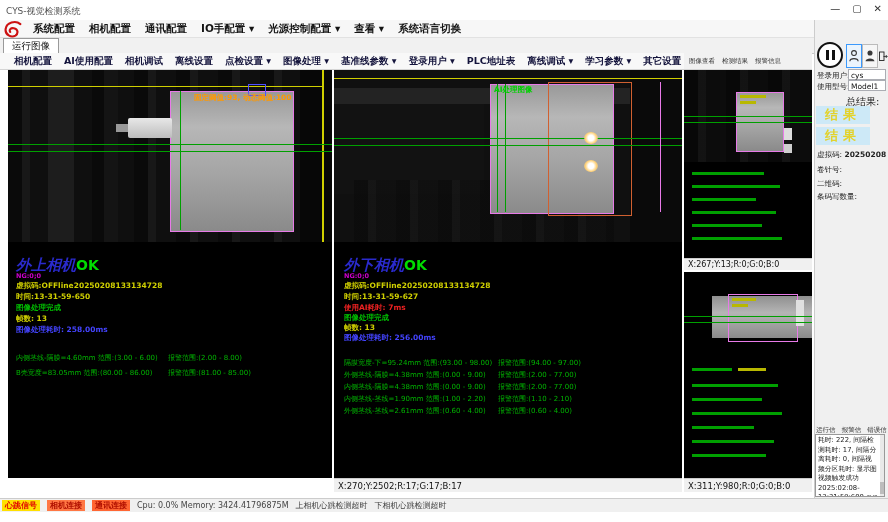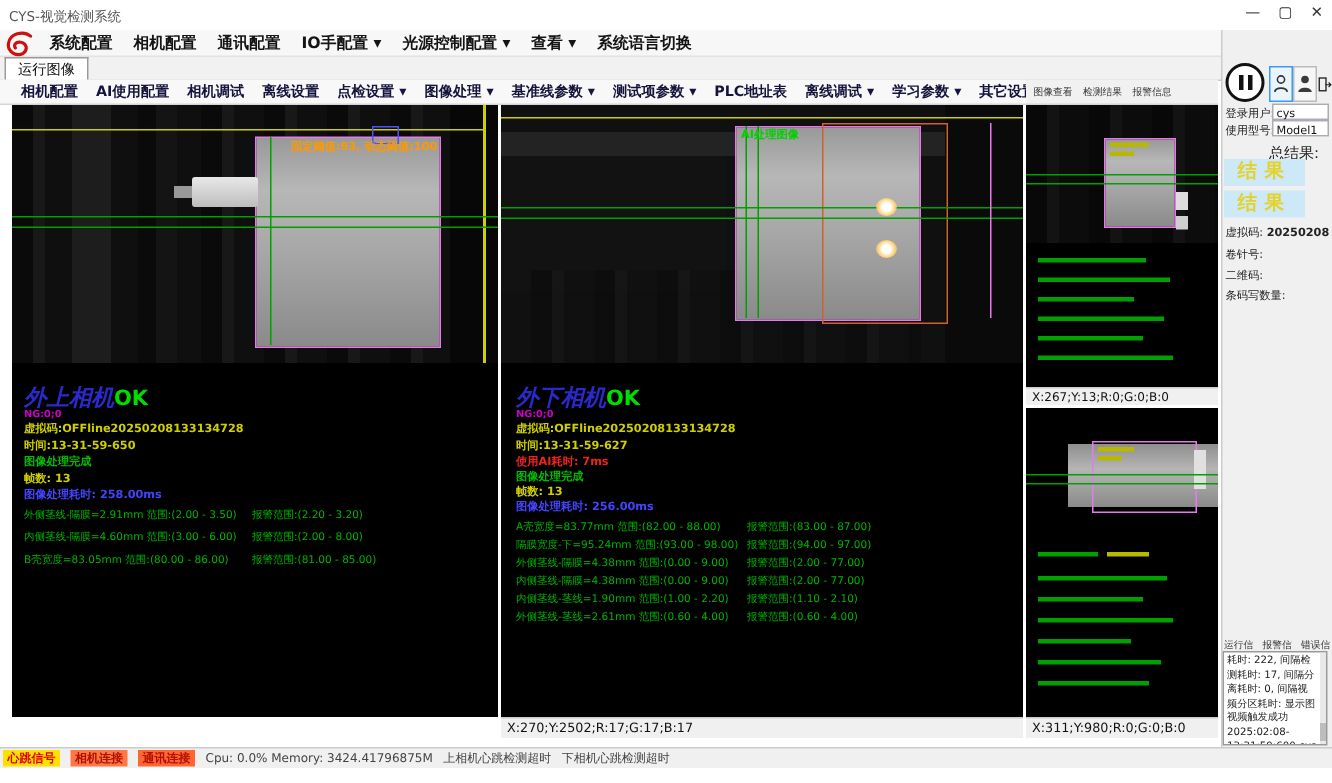--- a/index.html
+++ b/index.html
@@ -106,21 +106,21 @@
   <div class="abs tab">运行图像</div>
 
   <div class="abs toolbar">
     <span class="tool-item">相机配置</span>
     <span class="tool-item">AI使用配置</span>
     <span class="tool-item">相机调试</span>
     <span class="tool-item">离线设置</span>
     <span class="tool-item">点检设置 ▾</span>
     <span class="tool-item">图像处理 ▾</span>
     <span class="tool-item">基准线参数 ▾</span>
-    <span class="tool-item">测试项参数 ▾</span>
+    <span class="tool-item">登录用户 ▾</span>
     <span class="tool-item">PLC地址表</span>
     <span class="tool-item">离线调试 ▾</span>
     <span class="tool-item">学习参数 ▾</span>
     <span class="tool-item">其它设置 ▾</span>
   </div>
 
   <div class="abs thumb-header">
     <span>图像查看</span>
     <span>检测结果</span>
     <span>报警信息</span>
@@ -147,24 +147,20 @@
     <div class="abs" style="left:8px;top:185px;">
       <span class="cam-title">外上相机</span><span class="cam-ok">OK</span>
     </div>
     <div class="abs t-mag" style="left:8px;top:202px;">NG:0;0</div>
     <div class="abs t-yel" style="left:8px;top:211px;">虚拟码:OFFline20250208133134728</div>
     <div class="abs t-yel" style="left:8px;top:222px;">时间:13-31-59-650</div>
     <div class="abs t-grn" style="left:8px;top:233px;">图像处理完成</div>
     <div class="abs t-yel" style="left:8px;top:244px;">帧数: 13</div>
     <div class="abs t-blu" style="left:8px;top:255px;">图像处理耗时: 258.00ms</div>
 
-    <div class="abs meas mrow" style="left:8px;top:268px;width:312px;">
-      <span>外侧茎线-隔膜=2.91mm 范围:(2.00 - 3.50)</span>
-      <span class="a" style="left:152px;">报警范围:(2.20 - 3.20)</span>
-    </div>
     <div class="abs meas mrow" style="left:8px;top:283px;width:312px;">
       <span>内侧茎线-隔膜=4.60mm 范围:(3.00 - 6.00)</span>
       <span class="a" style="left:152px;">报警范围:(2.00 - 8.00)</span>
     </div>
     <div class="abs meas mrow" style="left:8px;top:298px;width:312px;">
       <span>B壳宽度=83.05mm 范围:(80.00 - 86.00)</span>
       <span class="a" style="left:152px;">报警范围:(81.00 - 85.00)</span>
     </div>
   </div>
 
@@ -189,24 +185,20 @@
     <div class="abs" style="left:10px;top:185px;">
       <span class="cam-title">外下相机</span><span class="cam-ok">OK</span>
     </div>
     <div class="abs t-mag" style="left:10px;top:202px;">NG:0;0</div>
     <div class="abs t-yel" style="left:10px;top:211px;">虚拟码:OFFline20250208133134728</div>
     <div class="abs t-yel" style="left:10px;top:222px;">时间:13-31-59-627</div>
     <div class="abs t-red" style="left:10px;top:233px;">使用AI耗时: 7ms</div>
     <div class="abs t-grn" style="left:10px;top:243px;">图像处理完成</div>
     <div class="abs t-yel" style="left:10px;top:253px;">帧数: 13</div>
     <div class="abs t-blu" style="left:10px;top:263px;">图像处理耗时: 256.00ms</div>
-    <div class="abs meas mrow" style="left:10px;top:276px;width:334px;">
-      <span>A壳宽度=83.77mm 范围:(82.00 - 88.00)</span>
-      <span class="a" style="left:154px;">报警范围:(83.00 - 87.00)</span>
-    </div>
     <div class="abs meas mrow" style="left:10px;top:288px;width:334px;">
       <span>隔膜宽度-下=95.24mm 范围:(93.00 - 98.00)</span>
       <span class="a" style="left:154px;">报警范围:(94.00 - 97.00)</span>
     </div>
     <div class="abs meas mrow" style="left:10px;top:300px;width:334px;">
       <span>外侧茎线-隔膜=4.38mm 范围:(0.00 - 9.00)</span>
       <span class="a" style="left:154px;">报警范围:(2.00 - 77.00)</span>
     </div>
     <div class="abs meas mrow" style="left:10px;top:312px;width:334px;">
       <span>内侧茎线-隔膜=4.38mm 范围:(0.00 - 9.00)</span>

